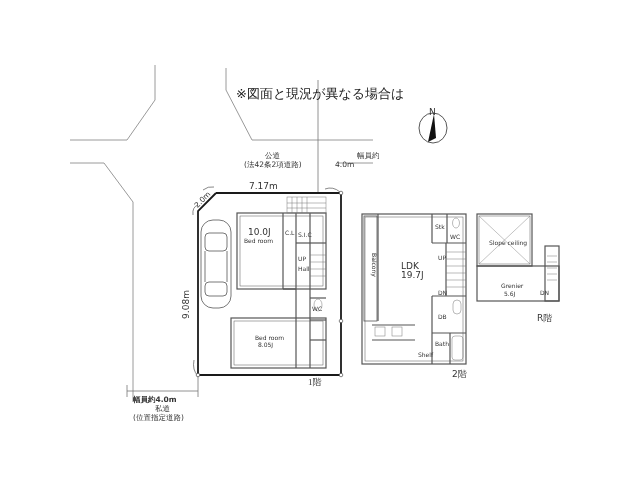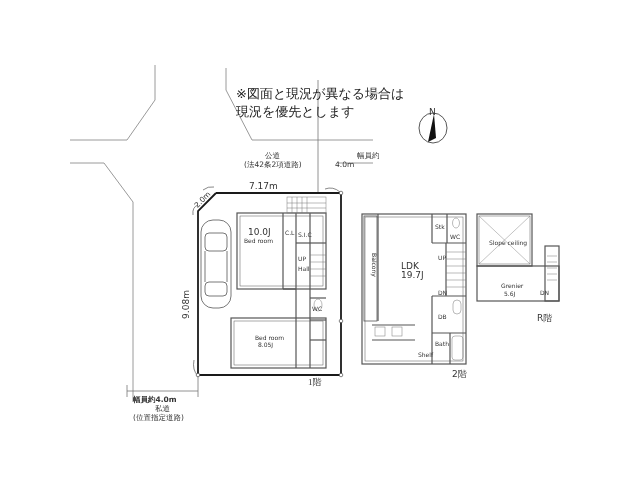--- a/index.html
+++ b/index.html
@@ -1,20 +1,20 @@
 <!DOCTYPE html>
 <html><head>
 <meta charset="utf-8">
 <style>
   html, body { margin:0; padding:0; background:#ffffff; }
   body { width:620px; height:484px; position:relative; overflow:hidden;
          font-family:"DejaVu Sans", sans-serif; color:#222; }
   #plan { position:absolute; left:0; top:0; }
   .lbl { position:absolute; white-space:nowrap; color:#333; line-height:1; }
-  .note { font-size:13px; color:#222; text-align:left; line-height:18px; }
+  .note { font-size:13px; color:#222; text-align:center; line-height:18px; }
   .tiny { font-size:6px; }
   .sm { font-size:7.5px; }
   .md { font-size:9px; }
 </style>
 </head>
 <body>
 
 <svg id="plan" width="620" height="484" viewBox="0 0 620 484">
 
   <g fill="none" stroke="#9a9a9a" stroke-width="1">
@@ -133,21 +133,20 @@
   </g>
 
   <g>
     <ellipse cx="433" cy="128" rx="14" ry="15" fill="none" stroke="#444" stroke-width="0.9"></ellipse>
     <polygon points="434,114 428,142 436,138" fill="#111"></polygon>
   </g>
 </svg>
 
 <div class="lbl note" style="left:236px;top:85px;">
   <div>※図面と現況が異なる場合は</div>
-  <div>現況を優先とします</div>
 </div>
 <div class="lbl md" style="left:429px;top:108px;">N</div>
 
 <div class="lbl sm" style="left:265px;top:152px;">公道</div>
 <div class="lbl sm" style="left:244px;top:161px;">(法42条2項道路)</div>
 <div class="lbl sm" style="left:321px;top:152px;padding-left:36px;">幅員約</div>
 <div class="lbl sm" style="left:335px;top:161px;">4.0m</div>
 
 <div class="lbl md" style="left:249px;top:182px;">7.17m</div>
 <div class="lbl sm" style="left:193px;top:196px;transform:rotate(-45deg);">2.0m</div>

